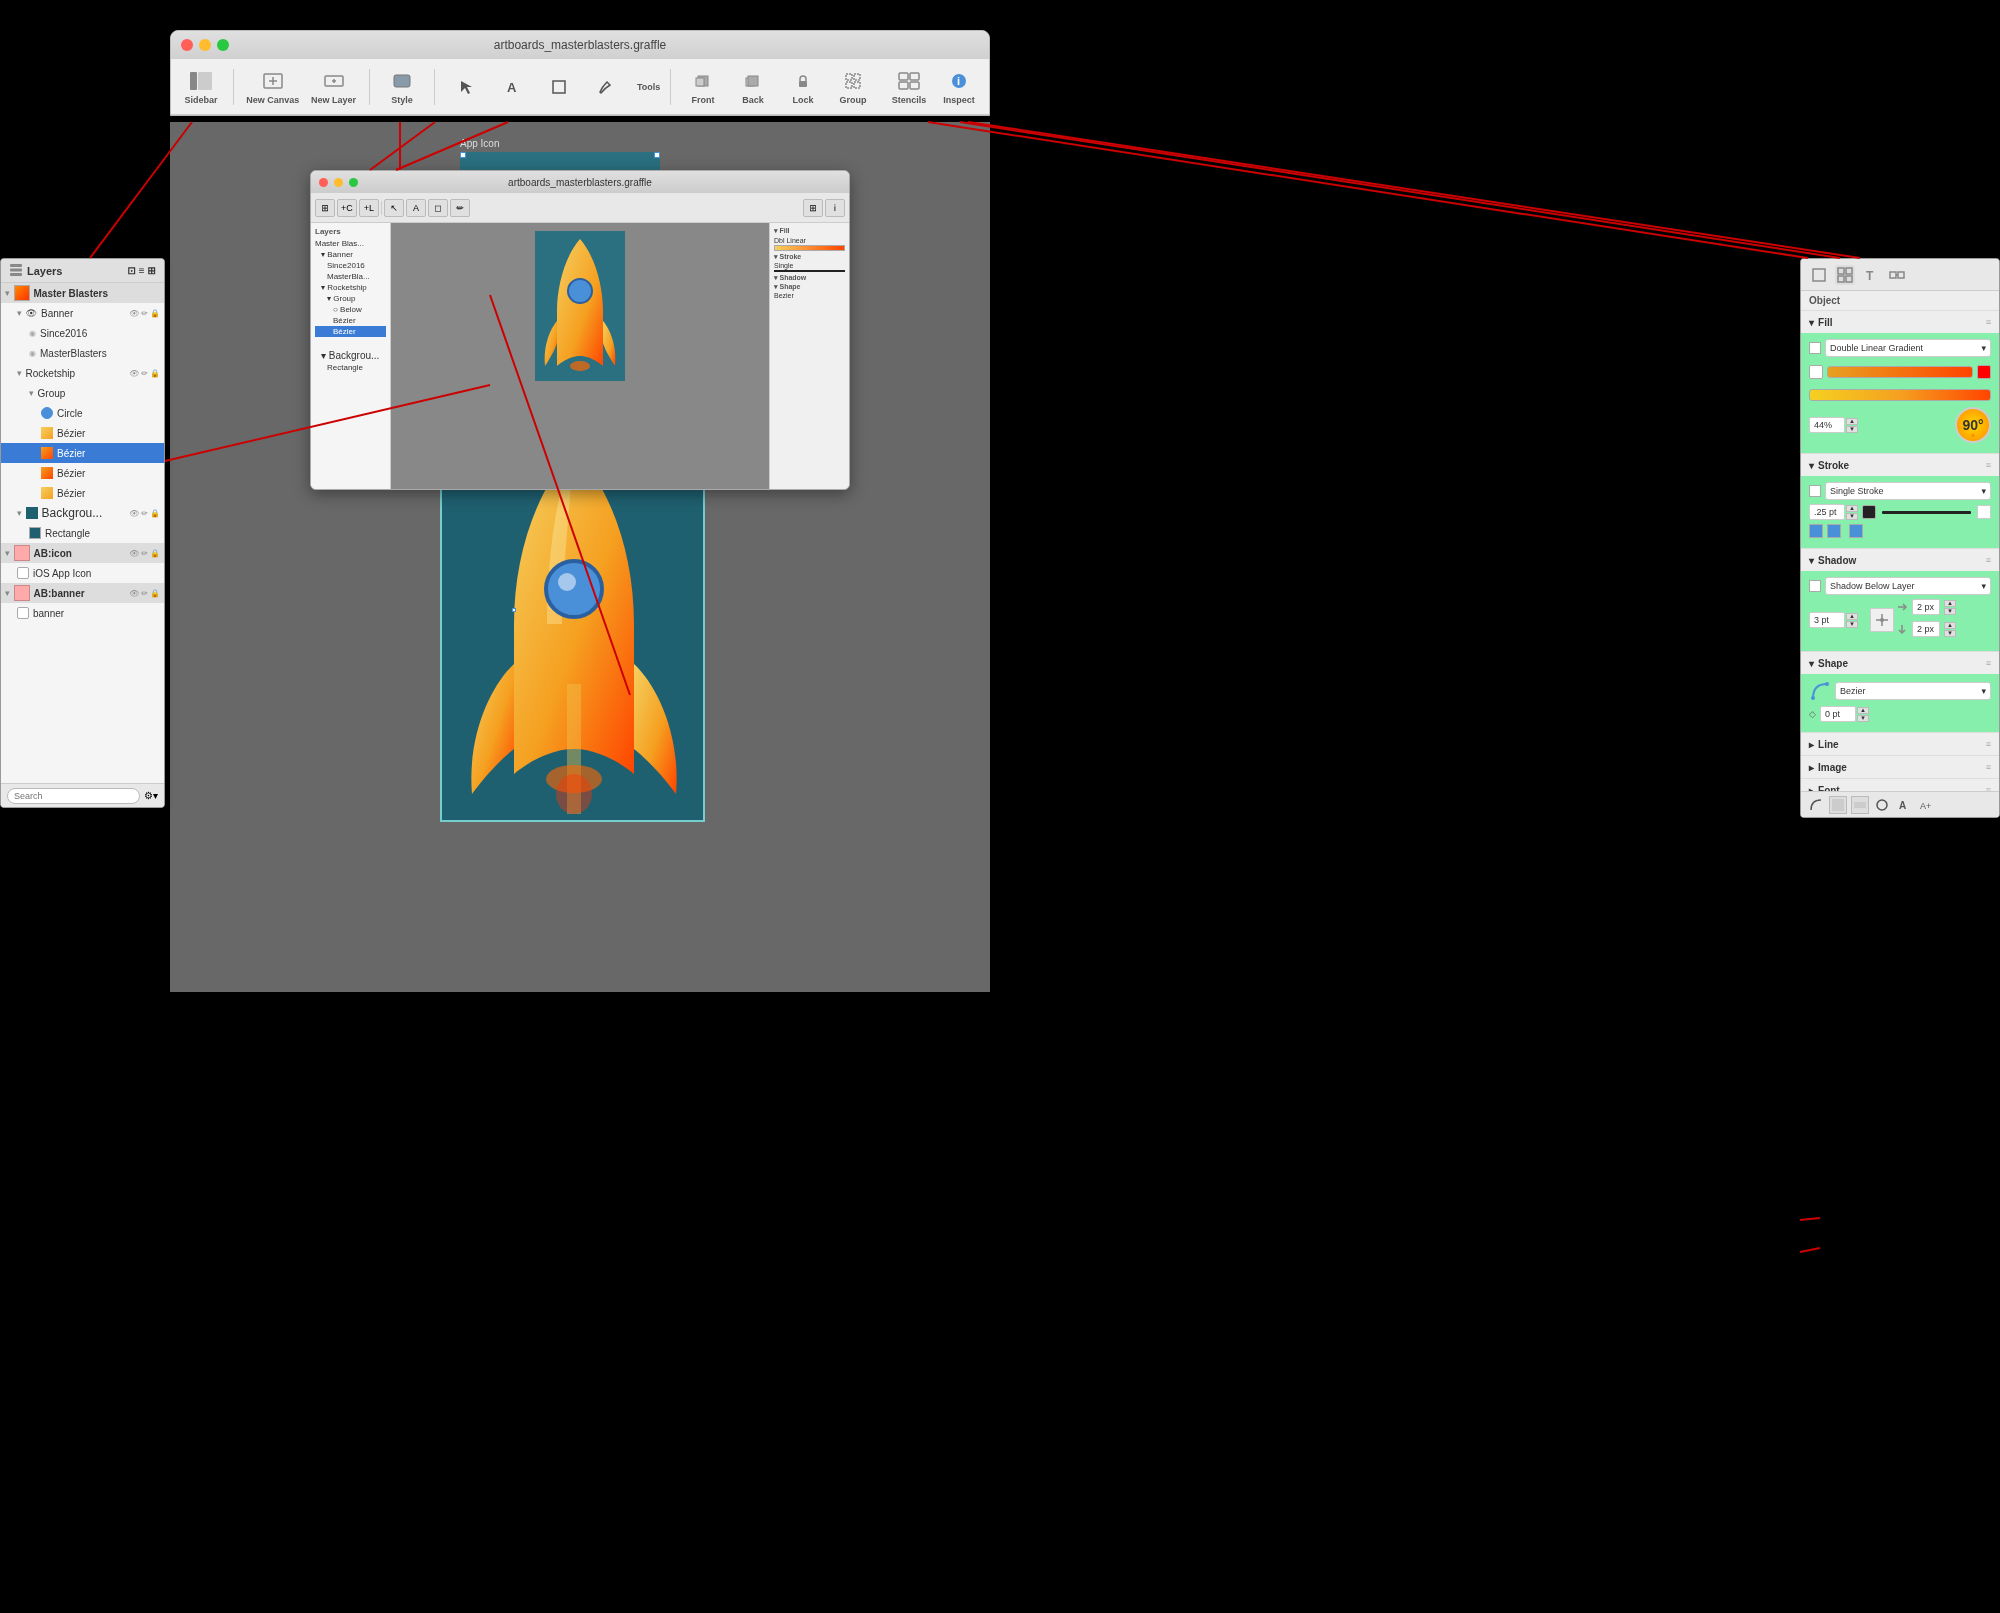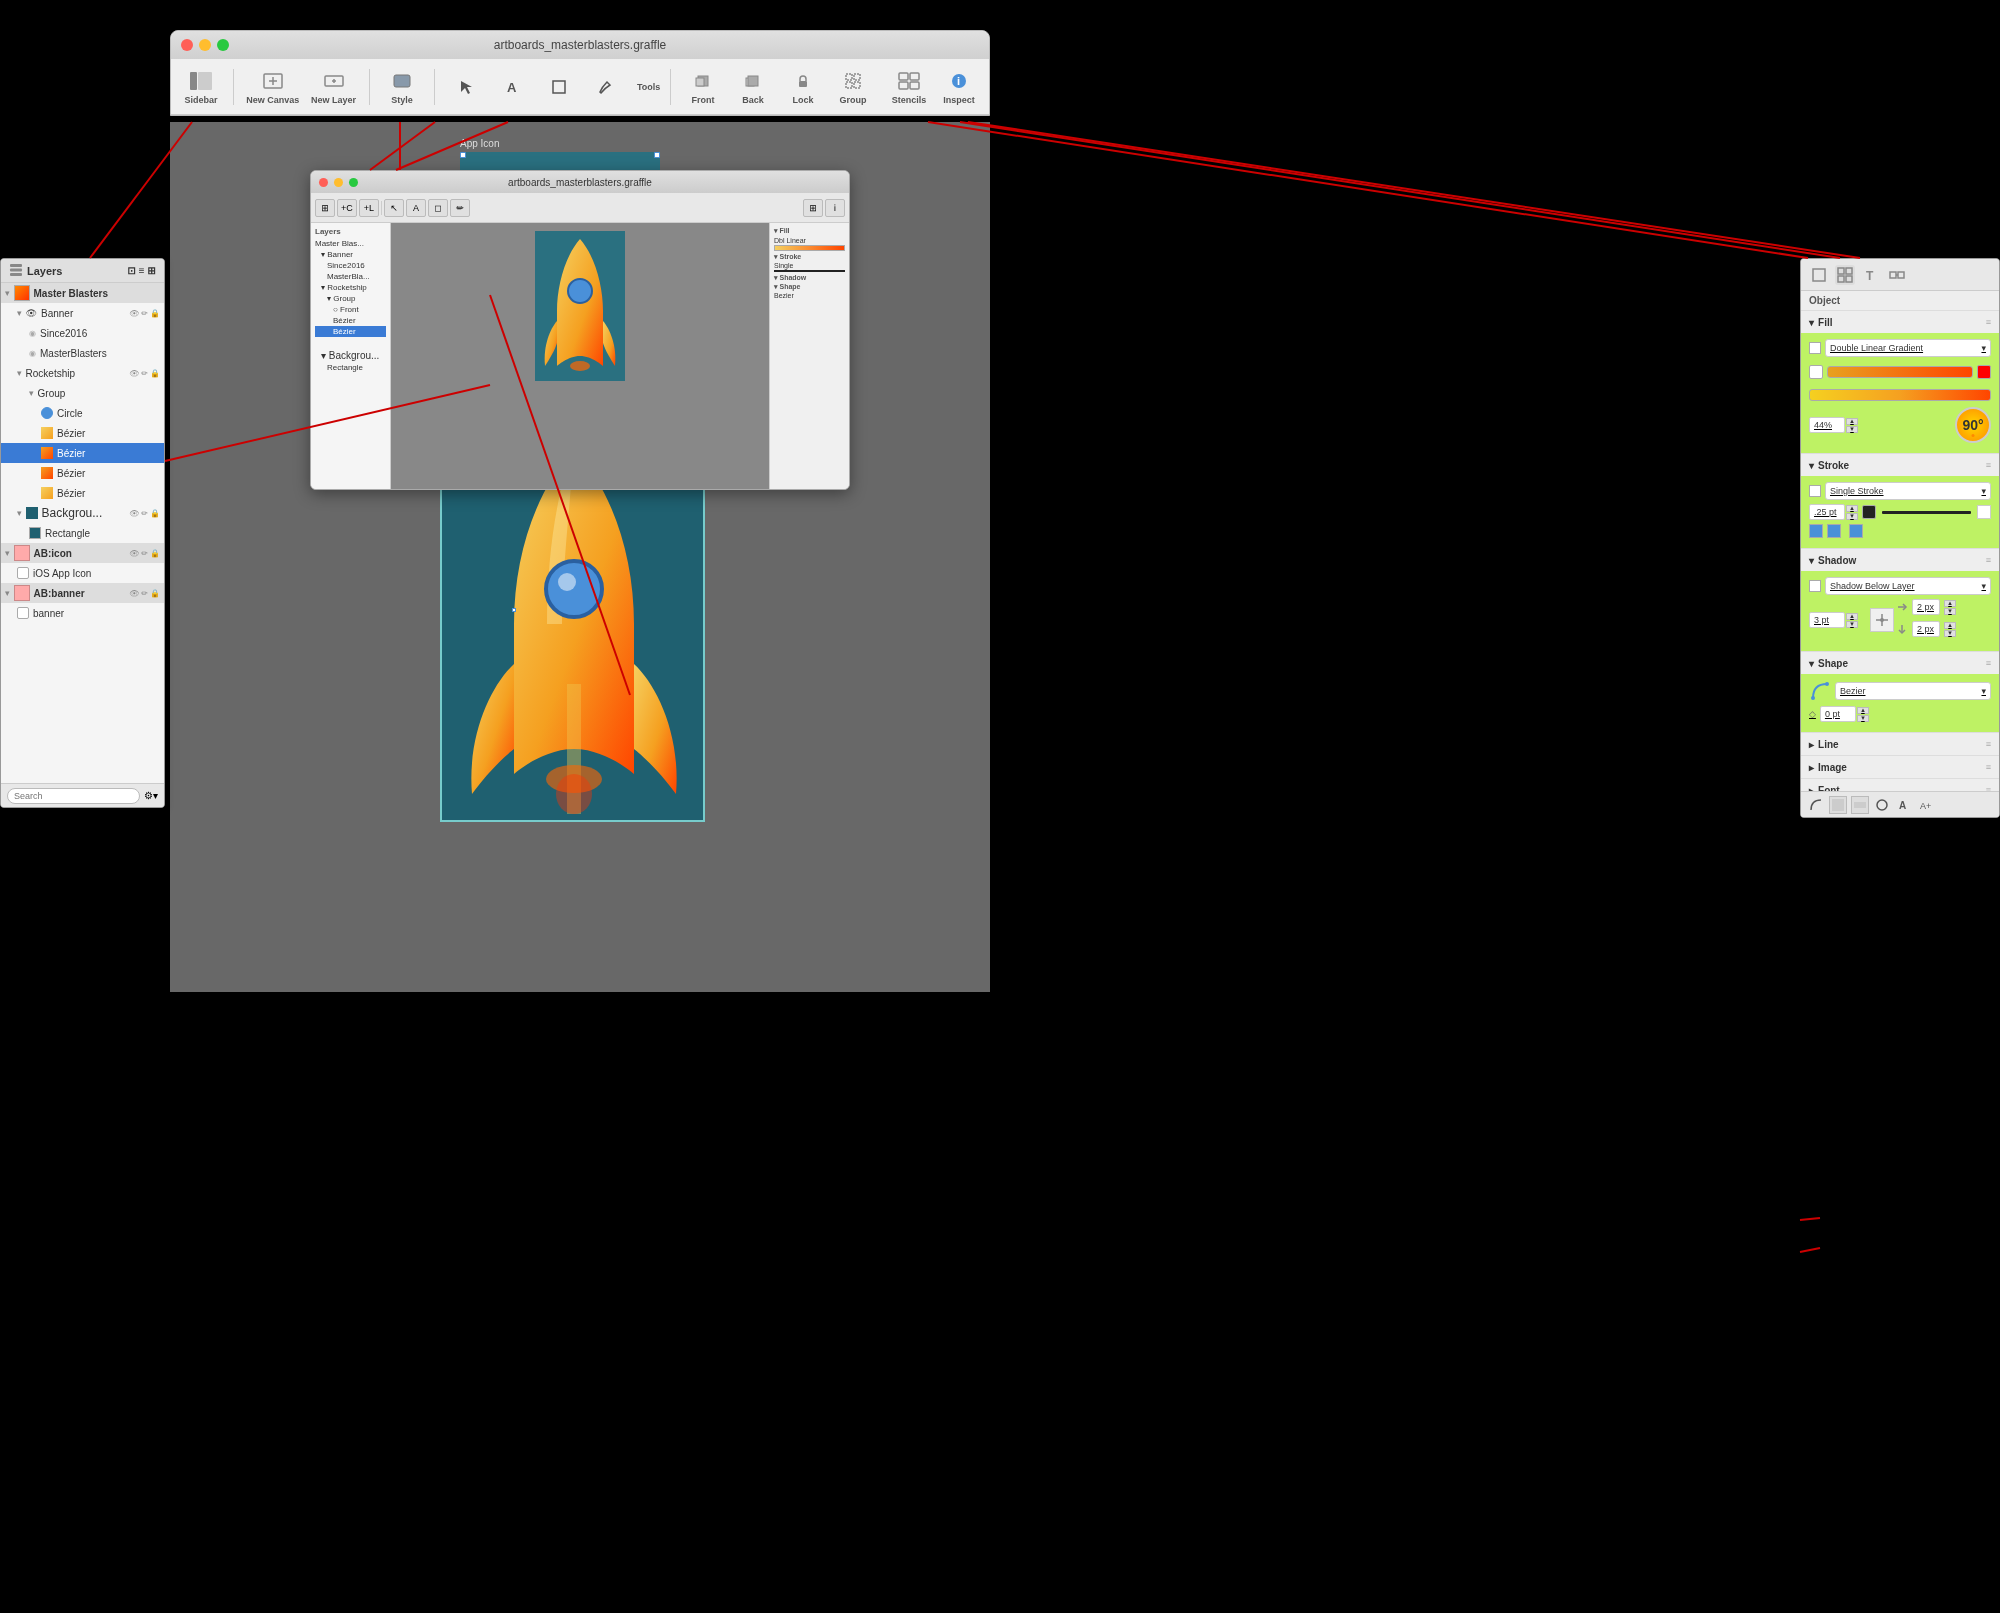--- a/index.html
+++ b/index.html
@@ -279,22 +279,21 @@
       align-items: center;
       padding: 0 8px;
       font-size: 10px;
       font-weight: 600;
       color: #333;
       cursor: pointer;
       gap: 4px;
     }
     .inspect-section-content {
       padding: 6px 8px;
-      background: #bef264;
-      text-decoration: underline;
+      background: #86efac;
     }
     .inspect-row {
       display: flex;
       align-items: center;
       margin-bottom: 4px;
       gap: 4px;
       font-size: 10px;
       color: #333;
     }
     .inspect-dropdown {
@@ -1154,21 +1153,21 @@
   </div>
   <div class="main-content">
     <div class="main-sidebar">
       <div style="font-size:8px;font-weight:600;margin-bottom:2px;color:#555;">Layers</div>
       <div style="font-size:8px;color:#333;padding:1px 0;">Master Blas...</div>
       <div style="font-size:8px;color:#333;padding:1px 0;padding-left:6px;">▾ Banner</div>
       <div style="font-size:8px;color:#333;padding:1px 0;padding-left:12px;">Since2016</div>
       <div style="font-size:8px;color:#333;padding:1px 0;padding-left:12px;">MasterBla...</div>
       <div style="font-size:8px;color:#333;padding:1px 0;padding-left:6px;">▾ Rocketship</div>
       <div style="font-size:8px;color:#333;padding:1px 0;padding-left:12px;">▾ Group</div>
-      <div style="font-size:8px;color:#333;padding:1px 0;padding-left:18px;">○ Front</div>
+      <div style="font-size:8px;color:#333;padding:1px 0;padding-left:18px;">○ Below</div>
       <div style="font-size:8px;color:#333;padding:1px 0;padding-left:18px;">Bézier</div>
       <div style="font-size:8px;background:#3a7bd5;color:white;padding:1px 0;padding-left:18px;">Bézier</div>
       <div style="font-size:10px;color:#333;padding:1px 0;padding-left:6px;margin-top:12px;">▾ Backgrou...</div>
       <div style="font-size:8px;color:#333;padding:1px 0;padding-left:12px;">Rectangle</div>
     </div>
     <div class="main-canvas-area">
 
       <div style="position:absolute;top:8px;left:50%;transform:translateX(-50%);width:90px;height:150px;background:#2a7080;overflow:hidden;">
         <svg viewBox="0 0 90 150" width="90" height="150">
           <defs>

